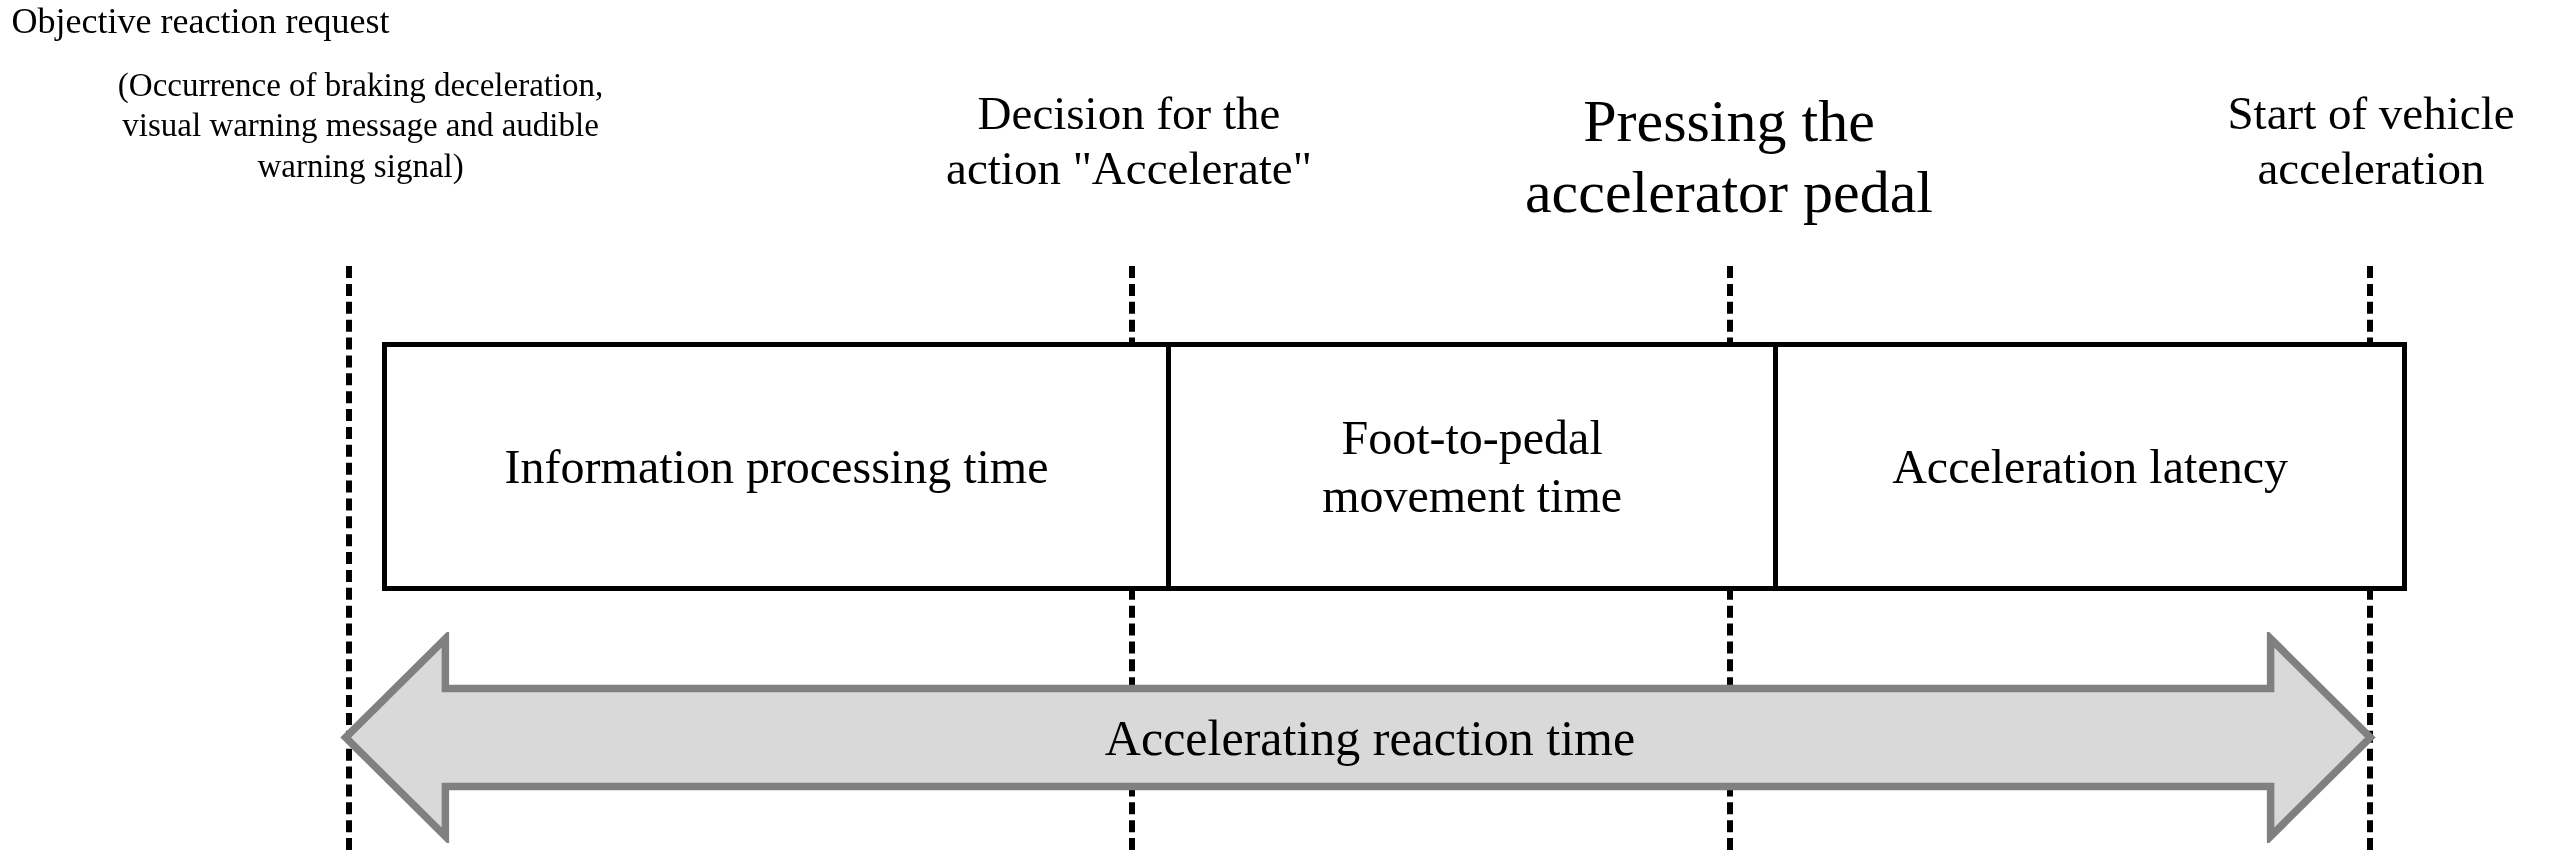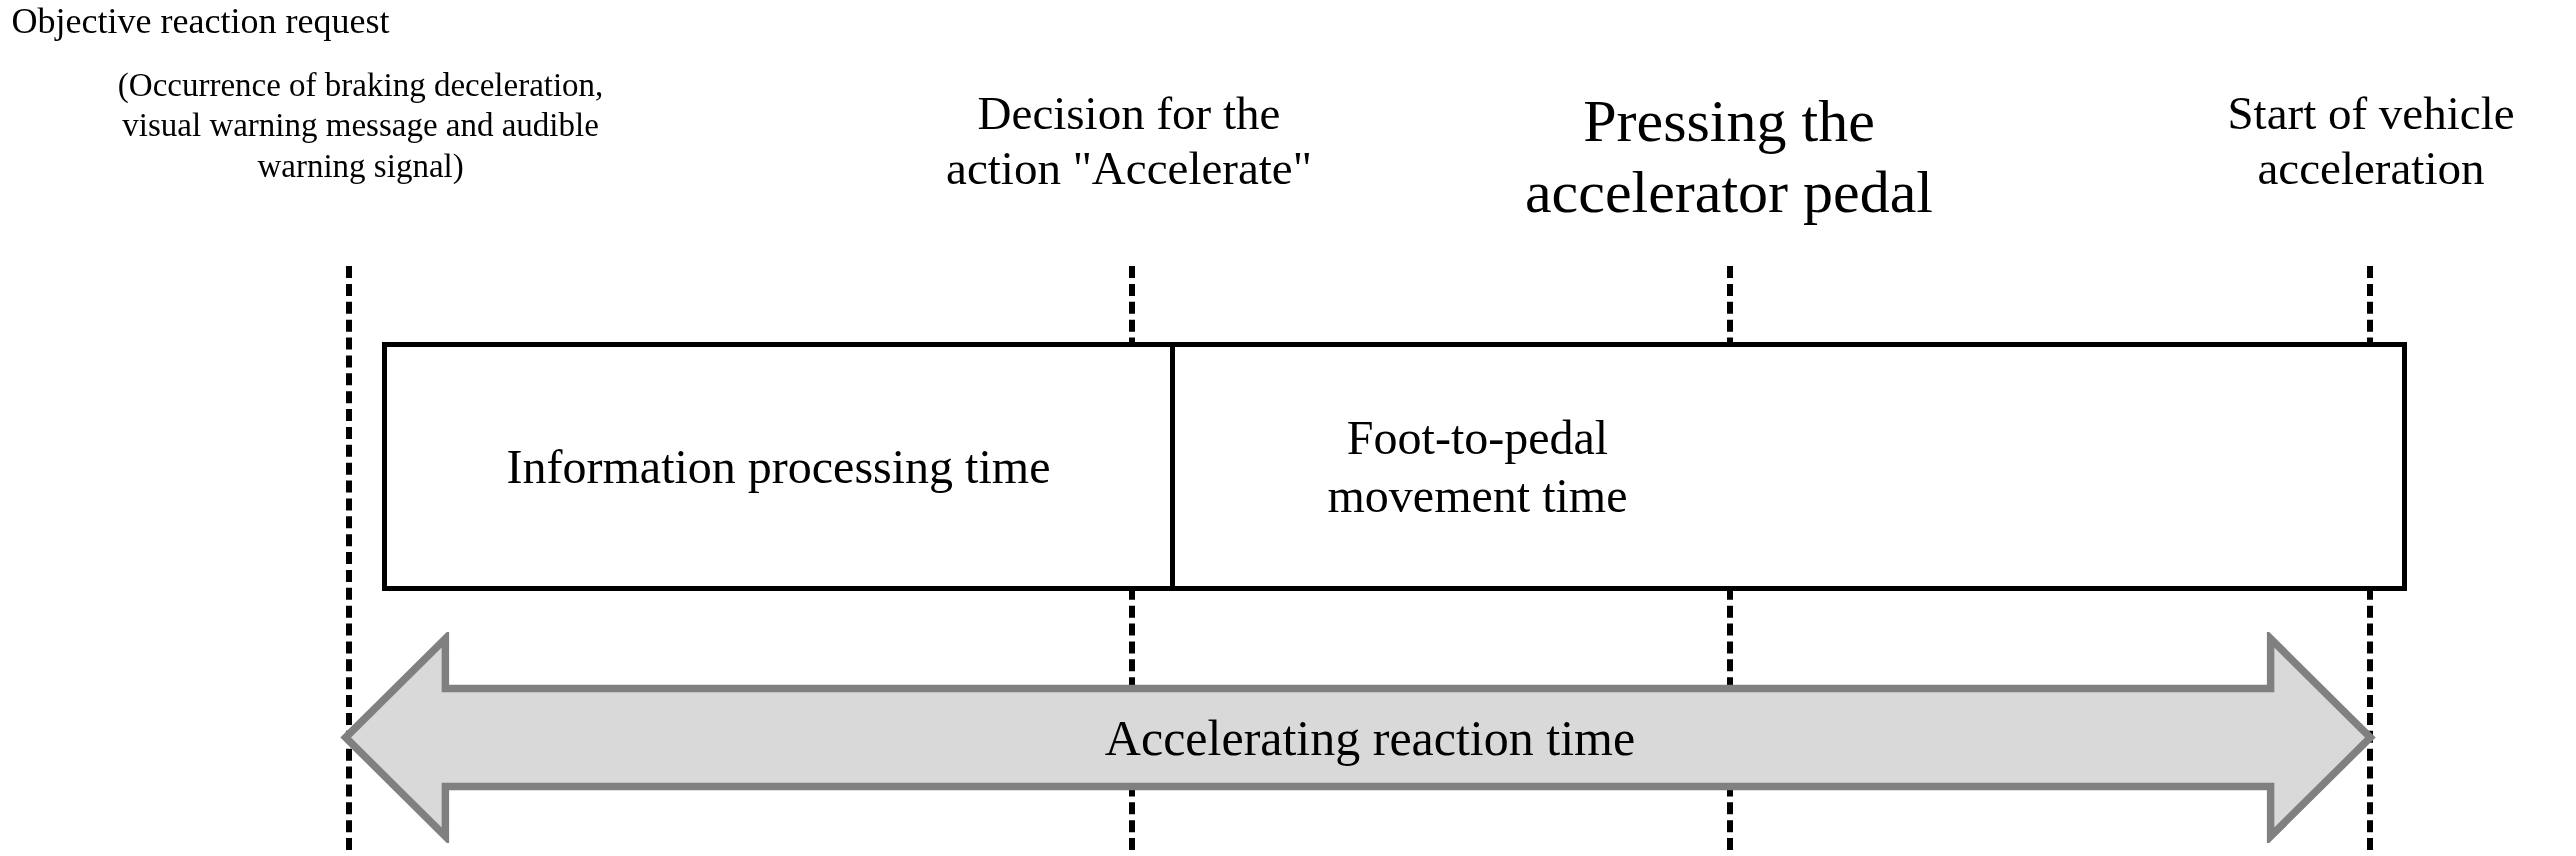--- a/index.html
+++ b/index.html
@@ -154,20 +154,21 @@
 
   <div class="dashed-marker" style="left:346px"></div>
   <div class="dashed-marker" style="left:1129px"></div>
   <div class="dashed-marker" style="left:1727px"></div>
   <div class="dashed-marker" style="left:2367px"></div>
 
   <div id="phase-bar">
     <div class="phase-cell" id="phase-cell-0">Information processing time</div>
     <div class="phase-cell" id="phase-cell-1">Foot-to-pedal
 movement time</div>
+    <div class="phase-cell" id="phase-cell-2">Acceleration latency</div>
   </div>
 
   <div id="summary-arrow-wrap">
     <svg id="summary-arrow-svg" viewBox="0 0 2452 254" preserveAspectRatio="none">
       <polygon points="8,127 128,8 128,68 2324,68 2324,8 2444,127 2324,246 2324,186 128,186 128,246" fill="#d9d9d9" stroke="#808080" stroke-width="9" stroke-linejoin="miter"></polygon>
     </svg>
     <div id="summary-arrow-label">Accelerating reaction time</div>
   </div>
 
 </div>

